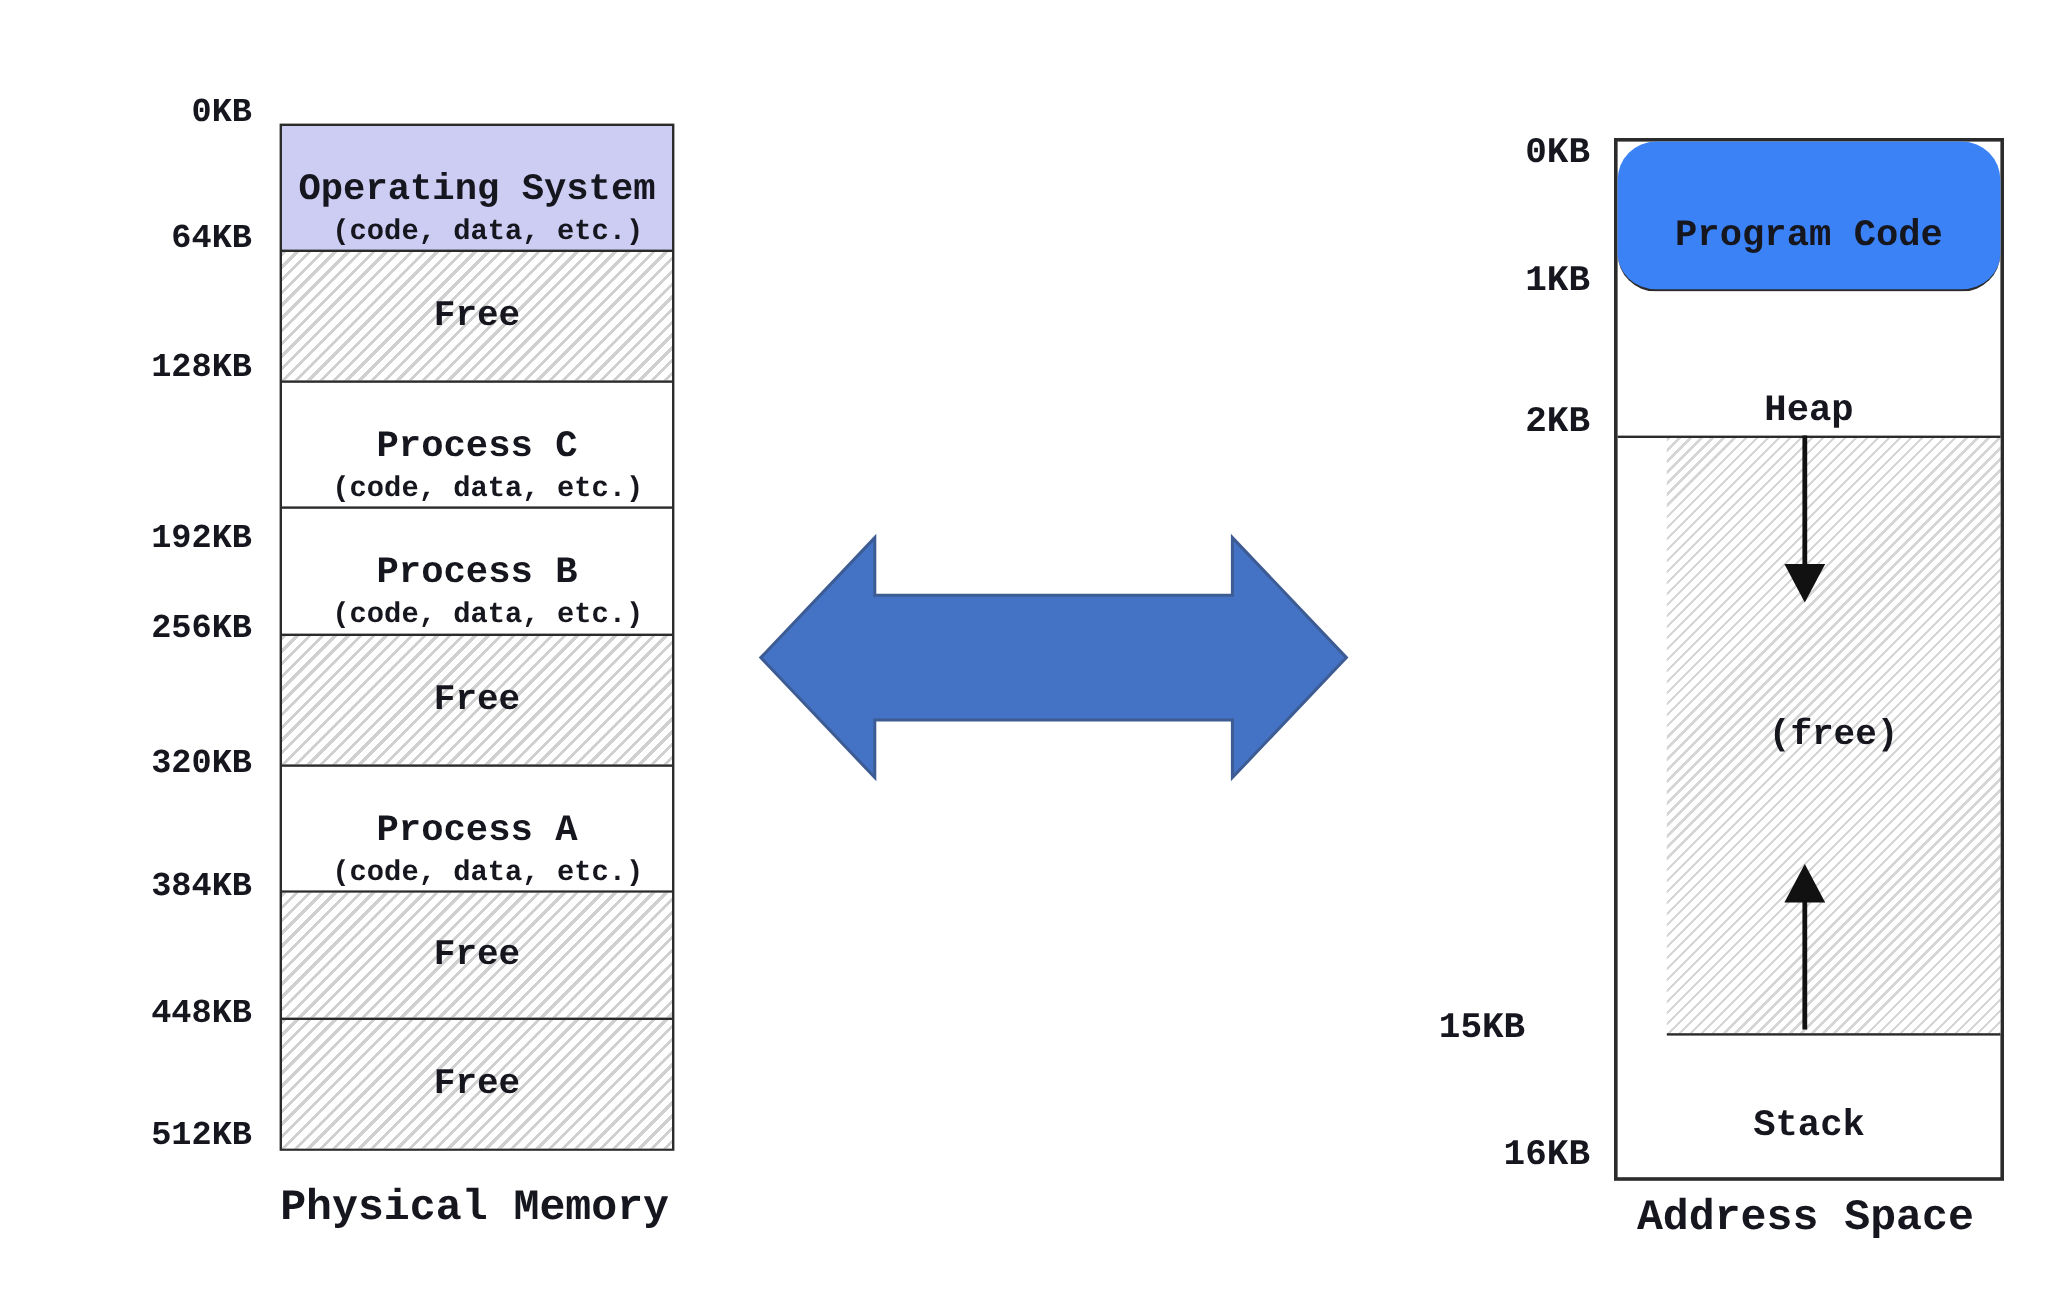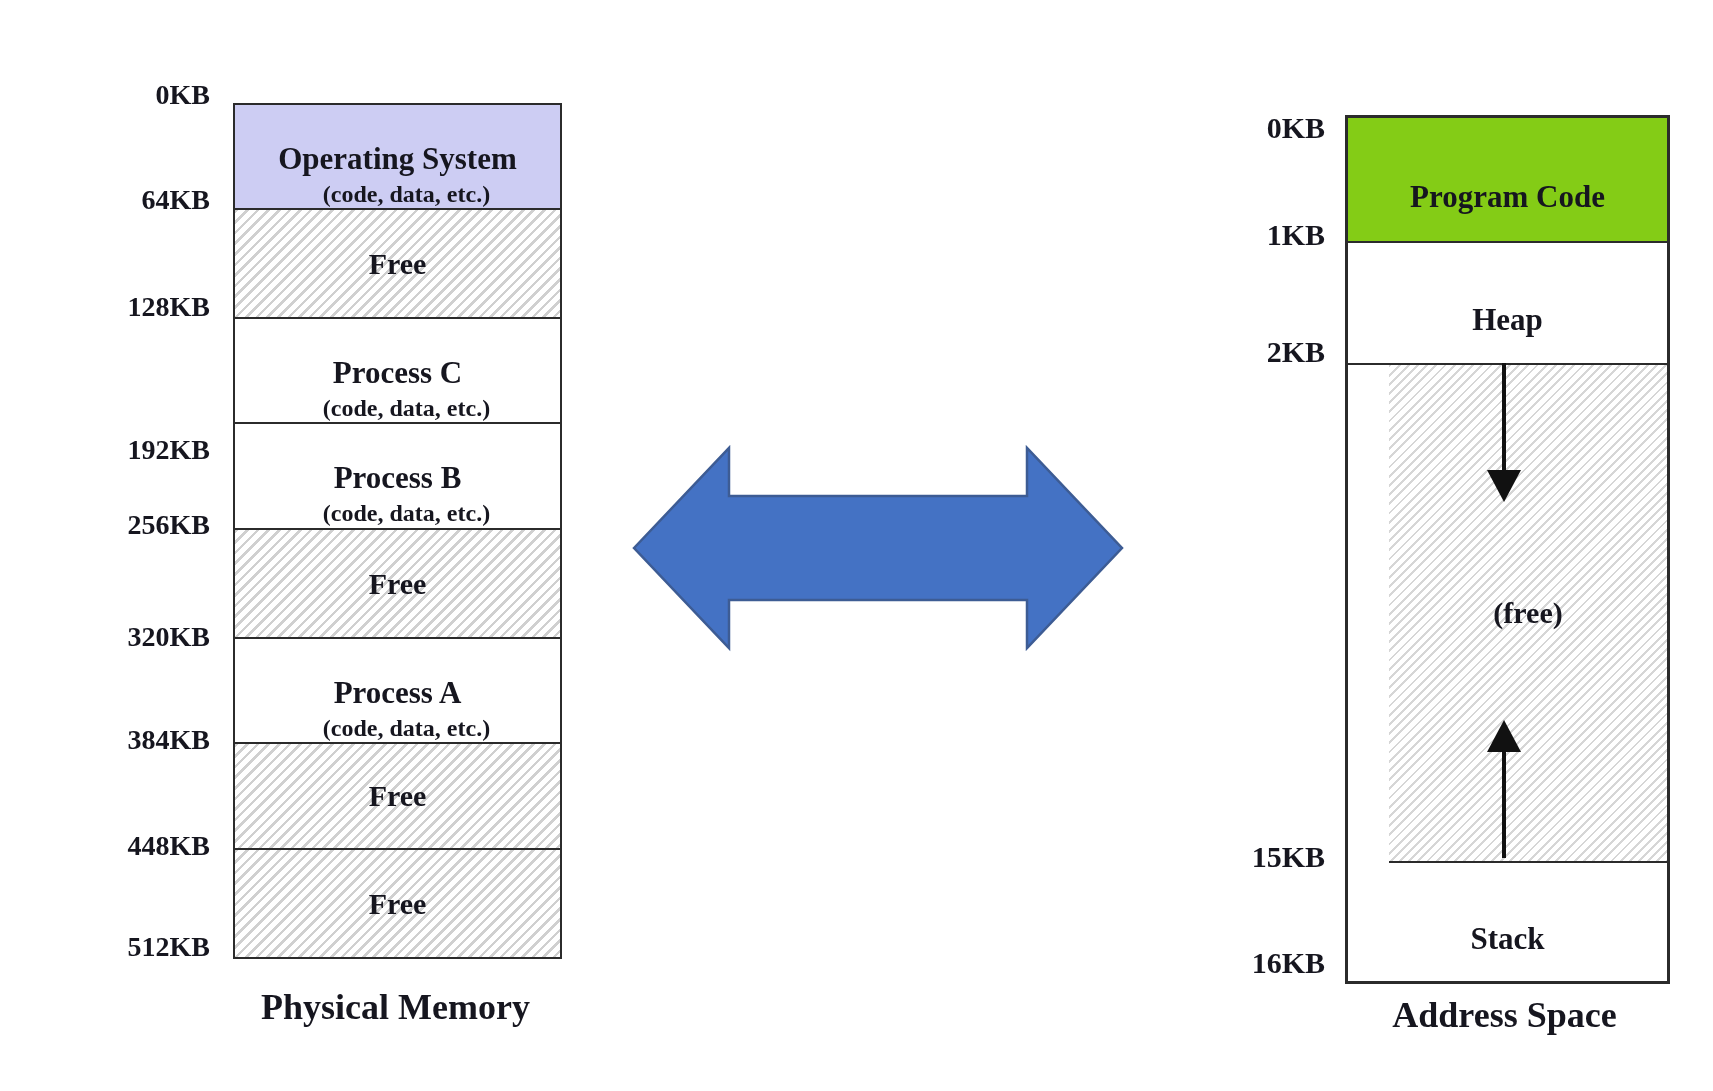--- a/index.html
+++ b/index.html
@@ -1,35 +1,35 @@
 <!DOCTYPE html>
 <html><head>
 <meta charset="utf-8">
 <style>
   html,body{margin:0;padding:0;background:#ffffff;}
   .canvas{
     position:relative;width:1713px;height:1091px;background:#ffffff;overflow:hidden;
-    font-family:Liberation Serif, serif;font-weight:bold;color:#16161f;
+    font-family:Liberation Mono, monospace;font-weight:bold;color:#16161f;
   }
   
   .slabel{position:absolute;text-align:right;white-space:nowrap;}
   .slabel-l{left:30px;width:180px;height:34px;line-height:34px;font-size:28px;}
   .slabel-r{left:1145px;width:180px;height:36px;line-height:36px;font-size:30px;}
   
   .memblock{position:absolute;background:#ffffff;}
   .memblock-left{left:233px;top:103px;width:325px;height:852px;border:2.5px solid #2b2b2b;}
   .memblock-right{left:1345px;top:115px;width:319px;height:863px;border:3px solid #2b2b2b;}
   .seg{box-sizing:border-box;display:flex;flex-direction:column;align-items:center;justify-content:center;
        border-bottom:2px solid #2b2b2b;overflow:hidden;}
   .seg:last-child{border-bottom:none;}
   .seg .title{font-size:31px;line-height:40px;white-space:nowrap;margin-top:34px;}
   .seg .subtitle{font-size:24px;line-height:30px;white-space:nowrap;margin-left:18px;}
   .seg .freelabel{font-size:30px;line-height:36px;white-space:nowrap;}
   .seg-os{background:#cdcdf3;}
-  .seg-code{background:#84cc16;}
+  .seg-code{background:#3b82f6;border-radius:32px;}
   .hatch-l{background-image:repeating-linear-gradient(135deg,#d0d0d0 0,#d0d0d0 2.6px,#ffffff 2.6px,#ffffff 7.5px);text-align:right;}
   .hatch-r{background-image:repeating-linear-gradient(135deg,#d6d6d6 0,#d6d6d6 2px,#ffffff 2px,#ffffff 6.5px);margin-left:41px;}
   .caption{position:absolute;text-align:center;font-size:36px;line-height:44px;white-space:nowrap;}
   .overlay{position:absolute;left:0;top:0;width:1713px;height:1091px;pointer-events:none;}
 </style>
 </head>
 <body>
 
 <div class="canvas">
 
@@ -75,29 +75,29 @@
       <span class="freelabel">Free</span>
     </div>
   </div>
 
   <div class="caption" style="left:233px;top:985px;width:325px;">Physical Memory</div>
 
   <div>
     <div class="slabel slabel-r" style="top:110px;">0KB</div>
     <div class="slabel slabel-r" style="top:217px;">1KB</div>
     <div class="slabel slabel-r" style="top:334px;">2KB</div>
-    <div class="slabel slabel-r" style="top:839px;">15KB</div>
+    <div class="slabel slabel-r" style="top:839px;text-align:center;">15KB</div>
     <div class="slabel slabel-r" style="top:945px;">16KB</div>
   </div>
 
   <div class="memblock memblock-right">
     <div class="seg seg-code" style="height:125px;">
       <span class="title">Program Code</span>
     </div>
-    <div class="seg" style="height:122px;">
+    <div class="seg" style="height:122px;justify-content:flex-end;">
       <span class="title">Heap</span>
     </div>
     <div class="seg hatch-r" style="height:498px;">
       <span class="freelabel">(free)</span>
     </div>
     <div class="seg" style="height:118px;text-align:center;">
       <span class="title">Stack</span>
     </div>
   </div>
 

